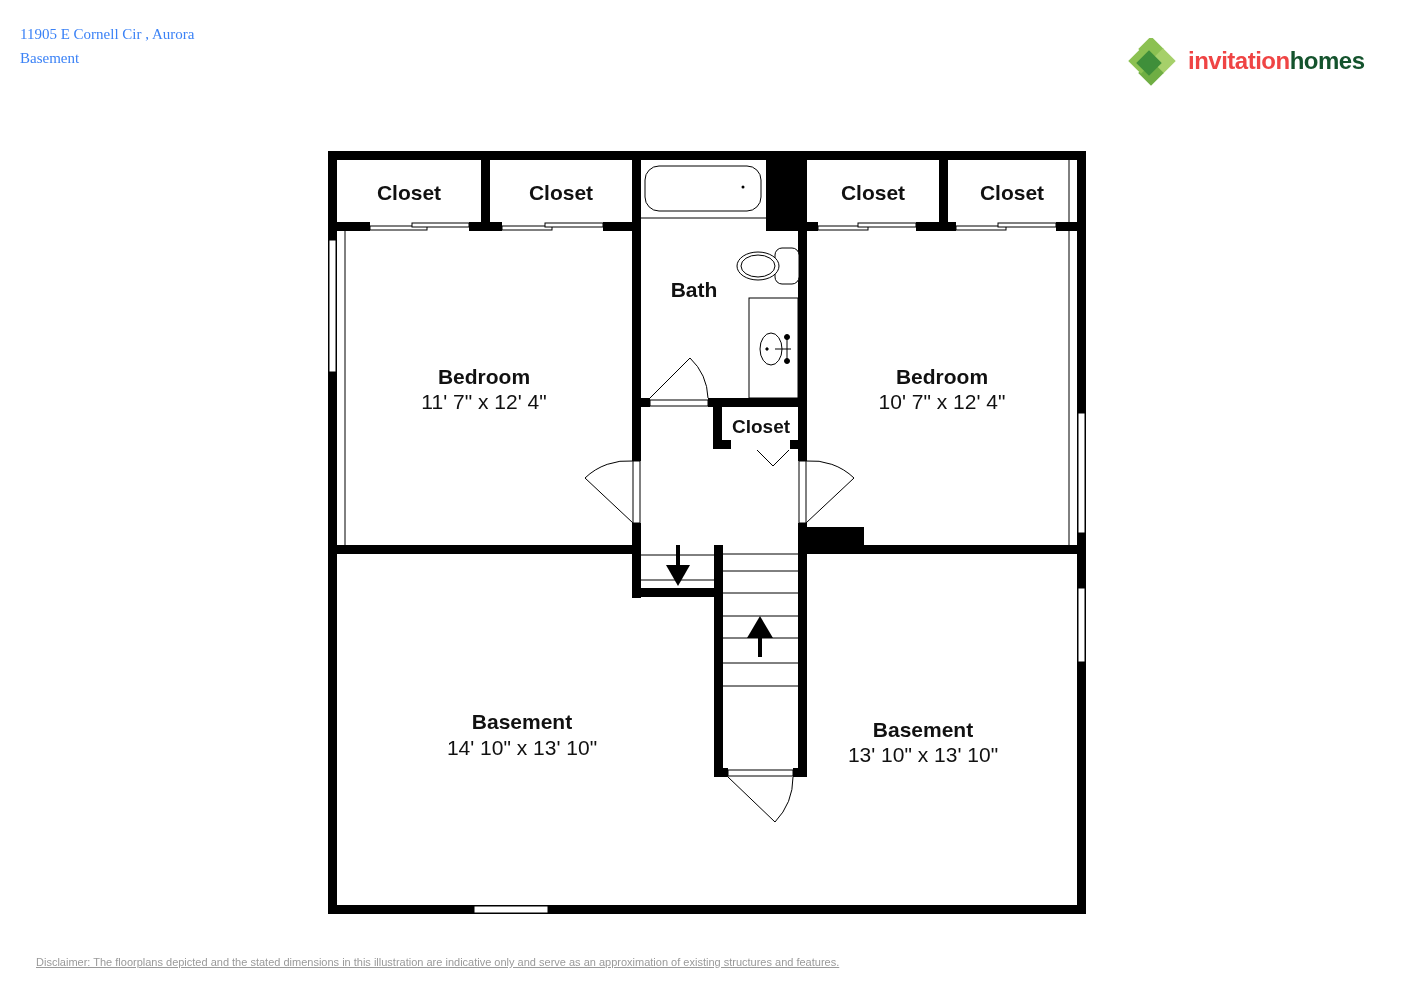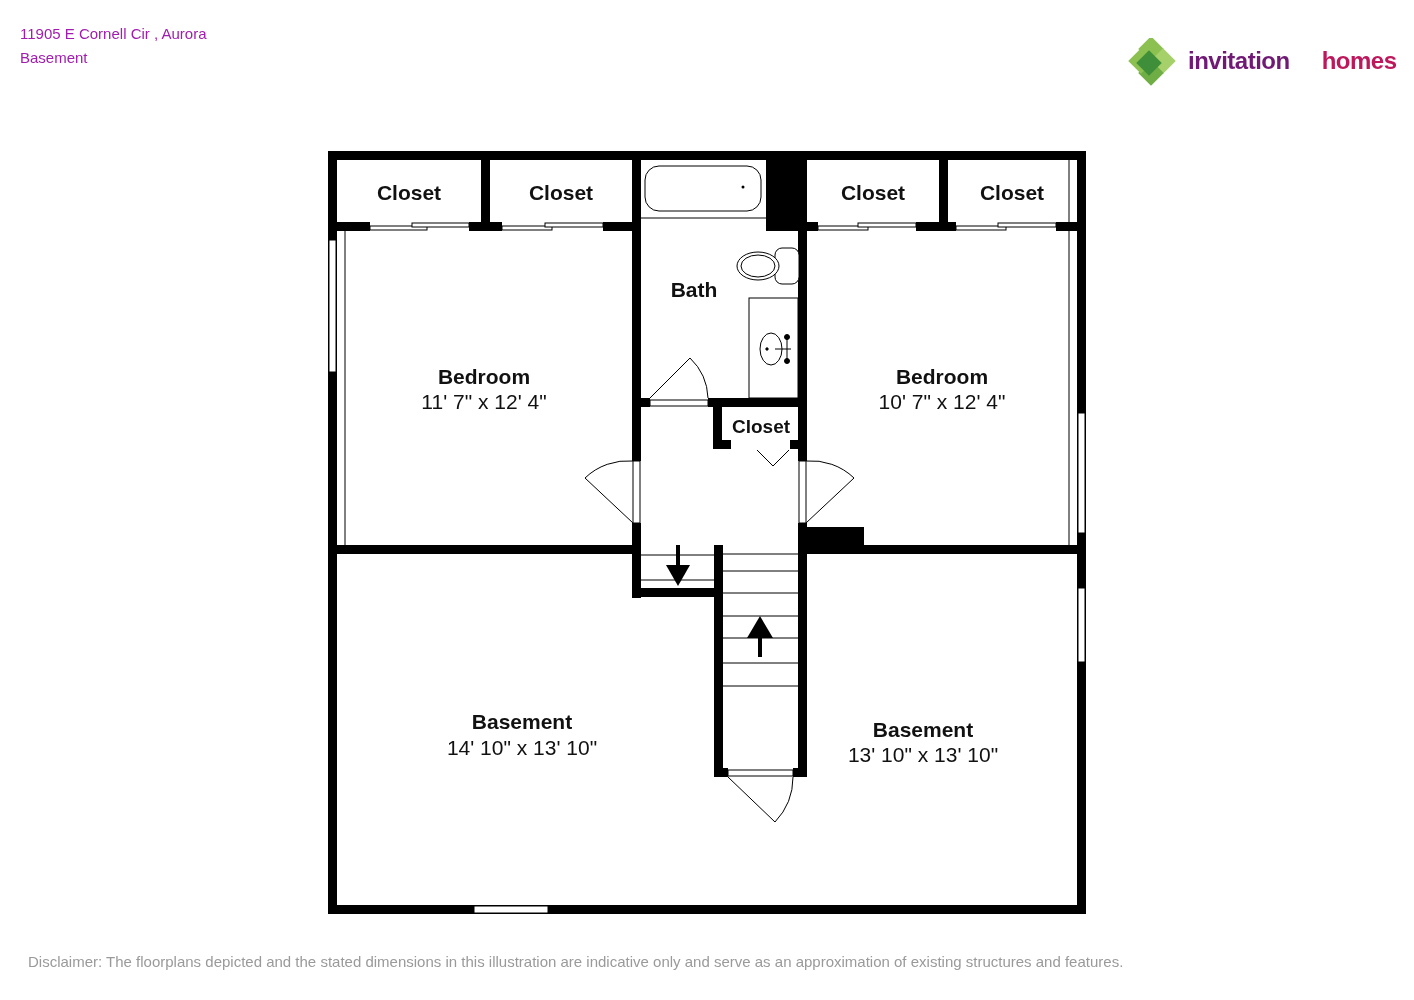--- a/index.html
+++ b/index.html
@@ -1,25 +1,25 @@
 <!DOCTYPE html>
 <html><head>
 <meta charset="utf-8">
 <style>
   html, body { margin: 0; padding: 0; background: #ffffff; }
   body { width: 1414px; height: 1000px; position: relative; overflow: hidden; font-family: "Liberation Sans", sans-serif; }
-  .addr { position: absolute; left: 20px; top: 22px; font-size: 15px; color: #a21caf; line-height: 24px; }
+  .addr { position: absolute; left: 20px; top: 22px; font-size: 15px; color: #3b82f6; line-height: 24px; font-family: Liberation Serif, serif; }
   .logo { position: absolute; left: 1128px; top: 38px; width: 260px; height: 50px; }
   .logo-text { position: absolute; left: 60px; top: 9px; font-size: 24px; font-weight: bold; letter-spacing: -0.5px; white-space: nowrap; }
-  .logo-text .a { color: #701a75; text-align: center; }
-  .logo-text .b { color: #be185d; margin-left: 32px; }
+  .logo-text .a { color: #ef4444; text-align: center; }
+  .logo-text .b { color: #14532d; }
   .plan { position: absolute; left: 0; top: 0; }
   .room-name { font-family: "Liberation Sans", sans-serif; font-weight: bold; font-size: 21px; fill: #111; }
   .room-dim { font-family: "Liberation Sans", sans-serif; font-size: 21px; fill: #111; }
-  .disclaimer { position: absolute; left: 28px; top: 954px; font-size: 15px; color: #9a9a9a; line-height: 16px; }
+  .disclaimer { position: absolute; left: 36px; top: 954px; font-size: 11px; color: #9a9a9a; line-height: 16px; text-decoration: underline; }
 </style>
 </head>
 <body>
 
 <div class="addr">
   <div>11905 E Cornell Cir , Aurora</div>
   <div>Basement</div>
 </div>
 
 <div class="logo">

